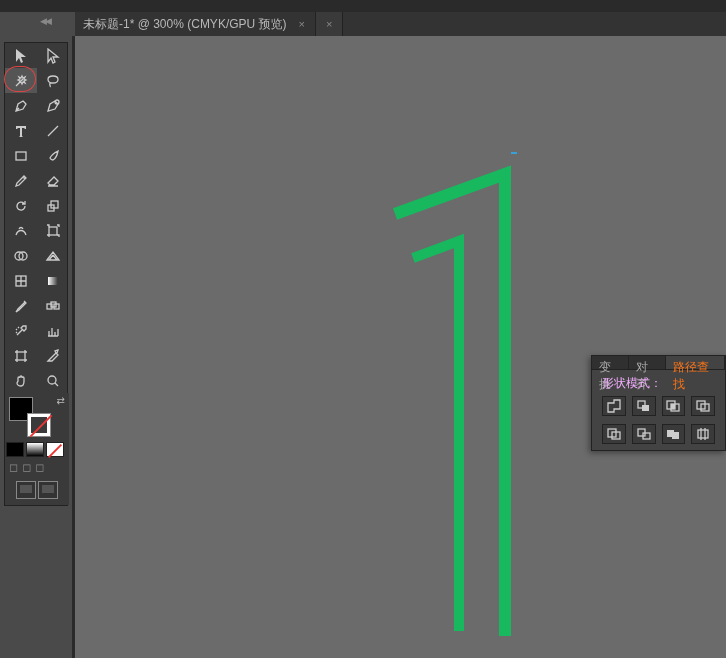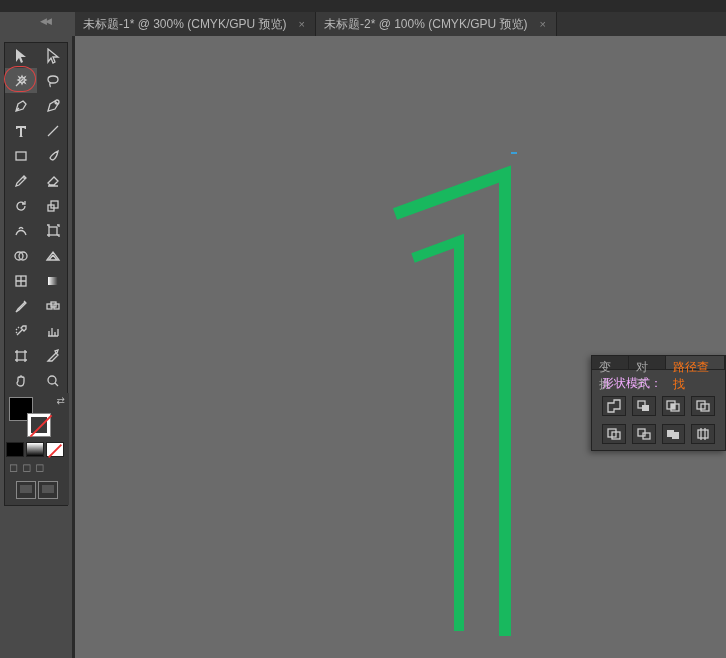--- a/index.html
+++ b/index.html
@@ -251,21 +251,20 @@
 
 <div class="topbar"></div>
 <div class="collapse-arrows">◀◀</div>
 
 <div class="tabstrip">
   <div class="tab">
     <span>未标题-1* @ 300% (CMYK/GPU 预览)</span>
     <span class="close">×</span>
   </div>
   <div class="tab active">
-    <span>未标题-2* @ 100% (CMYK/GPU 预览)</span>
     <span class="close">×</span>
   </div>
 </div>
 
 <div class="toolbar-vert-sep"></div>
 
 <div class="toolbox">
 
   <div class="tool">
     <svg viewBox="0 0 16 16">

